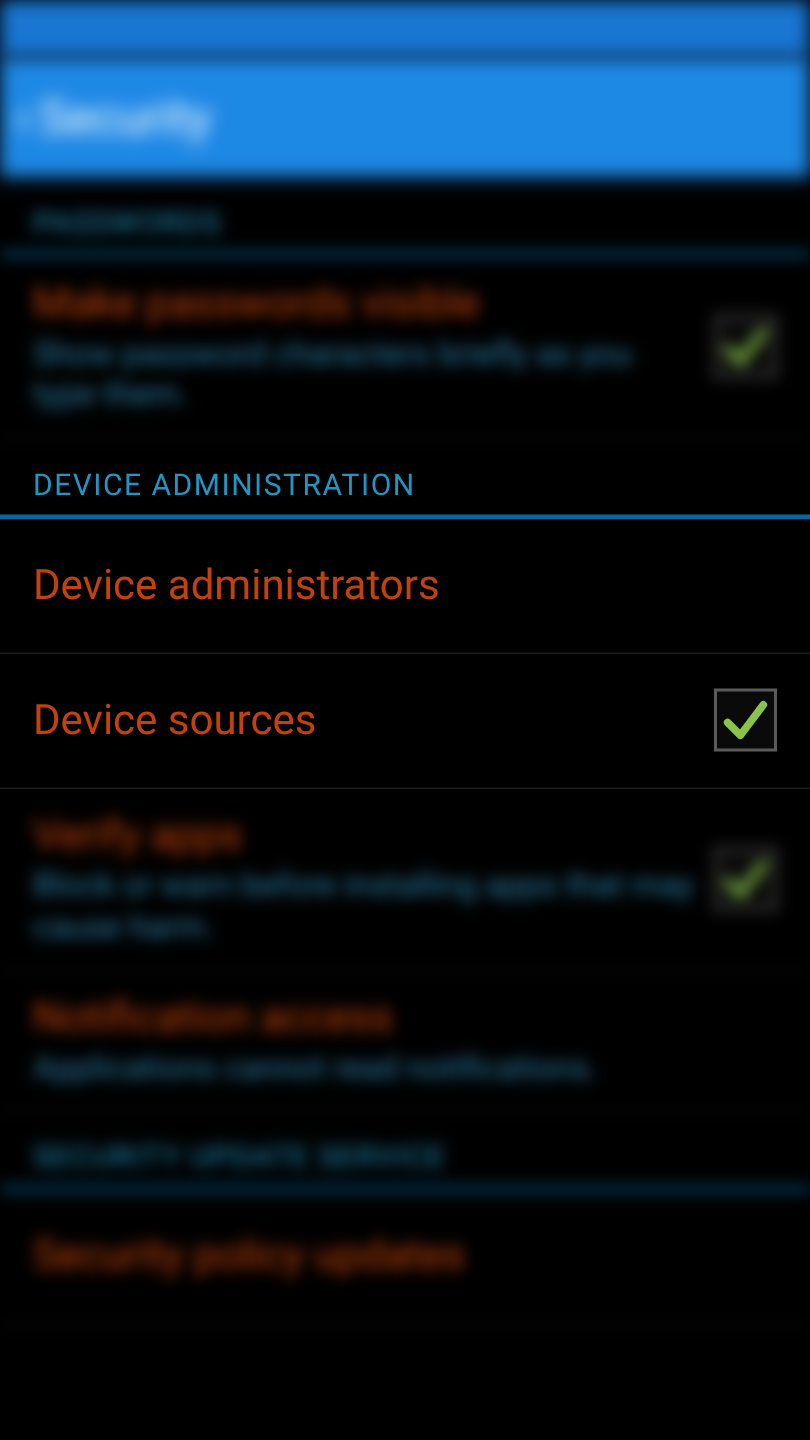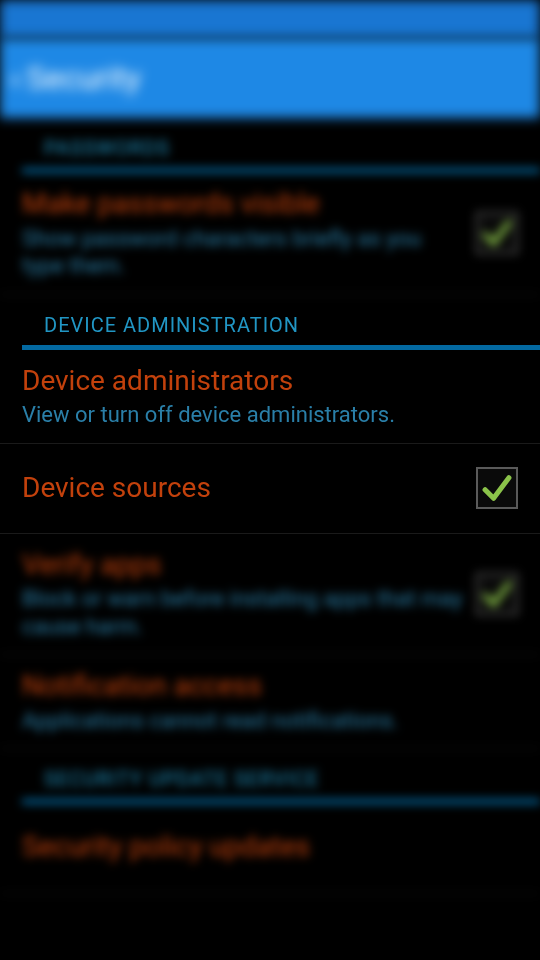--- a/index.html
+++ b/index.html
@@ -2,21 +2,21 @@
 <html><head>
   <meta charset="utf-8">
   <style>
     * { margin:0; padding:0; box-sizing:border-box; }
     html,body { width:540px; height:960px; background:#000; font-family:-apple-system,Roboto,Arial,sans-serif; overflow:hidden; }
     .statusbar { height:38px; background:#1976d2; filter:blur(6px); }
     .header { height:80px; background:#1e88e5; display:flex; align-items:center; padding:0 10px; filter:blur(6px); }
     .header .back { color:#fff; font-size:34px; margin-right:6px; }
     .header .title { color:#fff; font-size:32px; font-weight:400; }
     .content { background:#000; }
-    .section-header { padding:18px 22px 8px; color:#2196c4; font-size:20px; letter-spacing:1px; border-bottom:5px solid #0369a1;margin-left:22px; }
+    .section-header { padding:18px 22px 8px; color:#2196c4; font-size:20px; letter-spacing:1px; border-bottom:3px solid #0369a1; }
     .row { display:flex; align-items:center; padding:14px 22px; border-bottom:1px solid #1a1a1a; min-height:90px; }
     .row .texts { flex:1; padding-right:12px; }
     .row .title { color:#c2410c; font-size:28px; line-height:1.2; }
     .row .subtitle { color:#2a7fa8; font-size:22px; line-height:1.25; margin-top:4px; }
     .checkbox { width:42px; height:42px; border:2px solid #5a5a5a; display:flex; align-items:center; justify-content:center; background:#0a0a0a; }
     .checkbox svg { width:34px; height:34px; }
     .chk path { stroke:#8bc34a; stroke-width:6; fill:none; stroke-linecap:round; stroke-linejoin:round; }
     .blur { filter:blur(5px); }
   </style>
 </head>
@@ -43,21 +43,20 @@
           <path d="M6 22 L16 32 L34 8"></path>
         </svg>
     </div>
   </div>
 
   <div class="section-header">DEVICE ADMINISTRATION</div>
 
   <div class="row">
     <div class="texts">
       <div class="title">Device administrators</div>
-      <div class="subtitle">View or turn off device administrators.</div>
     </div>
   </div>
 
   <div class="row">
     <div class="texts">
       <div class="title">Device sources</div>
     </div>
     <div class="checkbox">
       <svg class="chk" viewBox="0 0 40 40">
           <path d="M6 22 L16 32 L34 8"></path>

